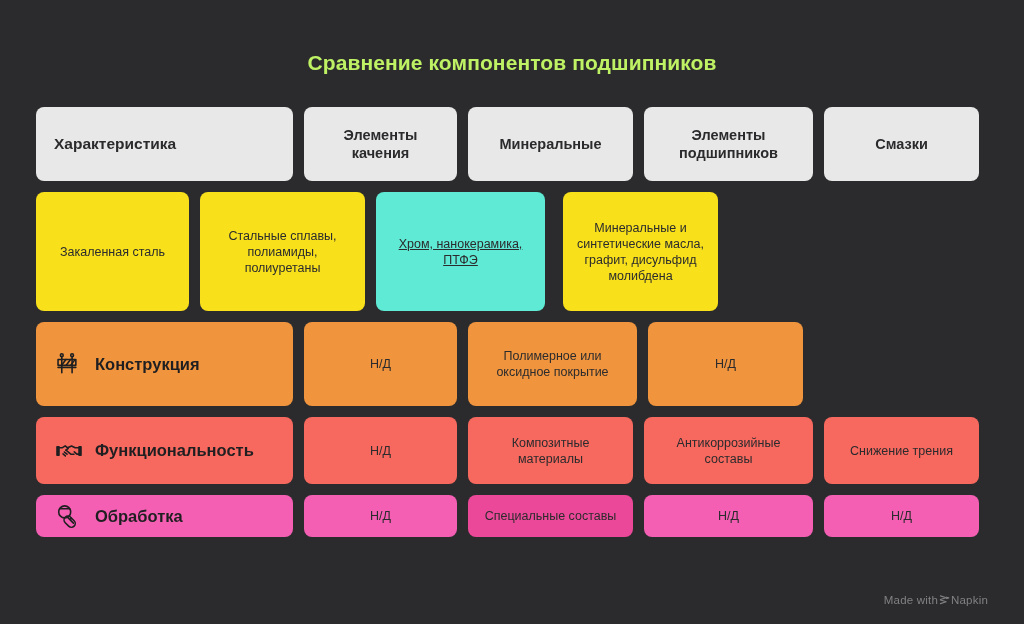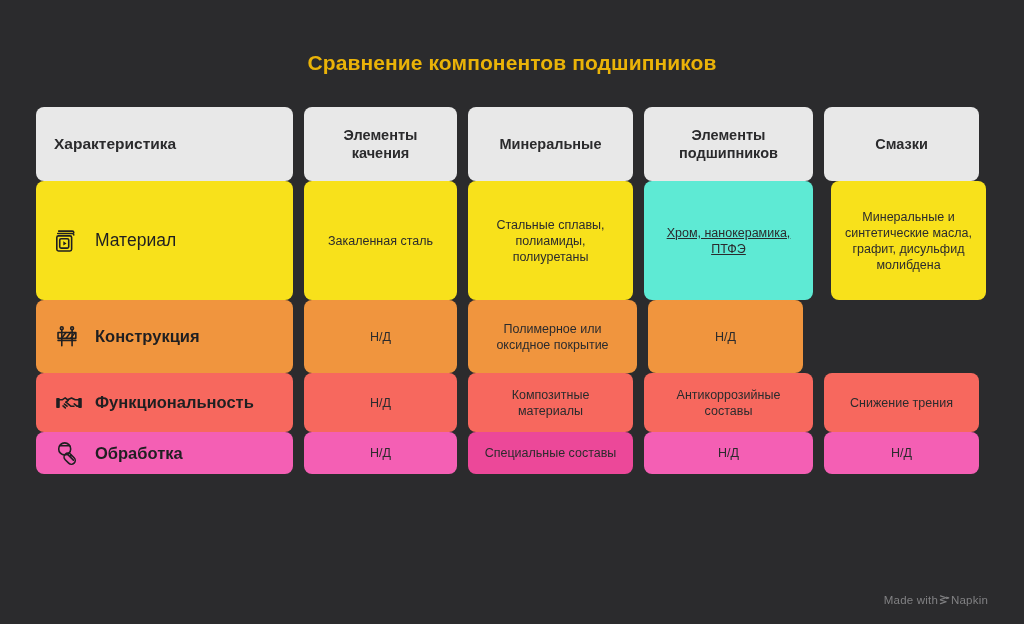--- a/index.html
+++ b/index.html
@@ -25,32 +25,33 @@
     display: flex;
     flex-direction: column;
     padding: 0 36px;
   }
 
   
   #title {
     text-align: center;
     font-size: 21px;
     font-weight: bold;
-    color: #eab308;
+    color: #bef264;
     letter-spacing: 0.1px;
     margin-top: 50px;
     margin-bottom: 0;
     line-height: 1.2;
   }
 
   
   #table {
     margin-top: 32px;
     display: flex;
     flex-direction: column;
+    gap: 11px;
   }
 
   .row {
     display: flex;
     gap: 11px;
     align-items: stretch;
   }
 
   .cell {
     border-radius: 8px;
@@ -81,22 +82,22 @@
   }
   .row-header .col-0 {
     justify-content: flex-start;
     text-align: left;
     padding-left: 18px;
     font-size: 15.5px;
   }
 
   
   .row-0 .cell { height: 119px; }
-  .row-1 .cell { height: 73px; }
-  .row-2 .cell { height: 59px; }
+  .row-1 .cell { height: 84px; }
+  .row-2 .cell { height: 67px; }
   .row-3 .cell { height: 42px; }
 
   
   .row-body .cell {
     font-size: 12.5px;
     font-weight: normal;
   }
 
   
   .label-cell {
@@ -149,32 +150,20 @@
 
     <div class="row row-header">
       <div class="cell col-0">Характеристика</div>
       <div class="cell col-1">Элементы качения</div>
       <div class="cell col-2">Минеральные</div>
       <div class="cell col-3">Элементы подшипников</div>
       <div class="cell col-4">Смазки</div>
     </div>
 
     <div class="row row-body row-0">
-      <div class="cell col-0 label-cell" style="background: rgb(248, 225, 27);">
-        <span class="icon">
-          <svg viewBox="0 0 32 32" fill="none" stroke="#1f1f21" stroke-width="1.7" stroke-linecap="round" stroke-linejoin="round">
-            <path d="M5 5.5h14.5a1.6 1.6 0 0 1 1.6 1.6"></path>
-            <path d="M4 8h15.5a1.6 1.6 0 0 1 1.6 1.6"></path>
-            <rect x="3" y="10.5" width="15.8" height="16.2" rx="1.8"></rect>
-            <rect x="6.1" y="13.6" width="9.6" height="10" rx="1.4"></rect>
-            <path d="M9.9 16.3l3.5 2.3-3.5 2.3z" fill="#1f1f21" stroke="none"></path>
-          </svg>
-        </span>
-        <span class="label-text">Материал</span>
-      </div>
       <div class="cell col-1" style="background: rgb(248, 225, 27);">Закаленная сталь</div>
       <div class="cell col-2" style="background: rgb(248, 225, 27);">Стальные сплавы, полиамиды, полиуретаны</div>
       <div class="cell col-3" style="background: #5eead4; text-decoration: underline;">Хром, нанокерамика, ПТФЭ</div>
       <div class="cell col-4" style="background: rgb(248, 225, 27); margin-left: 7px;">Минеральные и синтетические масла, графит, дисульфид молибдена</div>
     </div>
 
     <div class="row row-body row-1">
       <div class="cell col-0 label-cell" style="background: rgb(240, 149, 62);">
         <span class="icon">
           <svg viewBox="0 0 32 32" fill="none" stroke="#1f1f21" stroke-width="1.7" stroke-linecap="round" stroke-linejoin="round">

